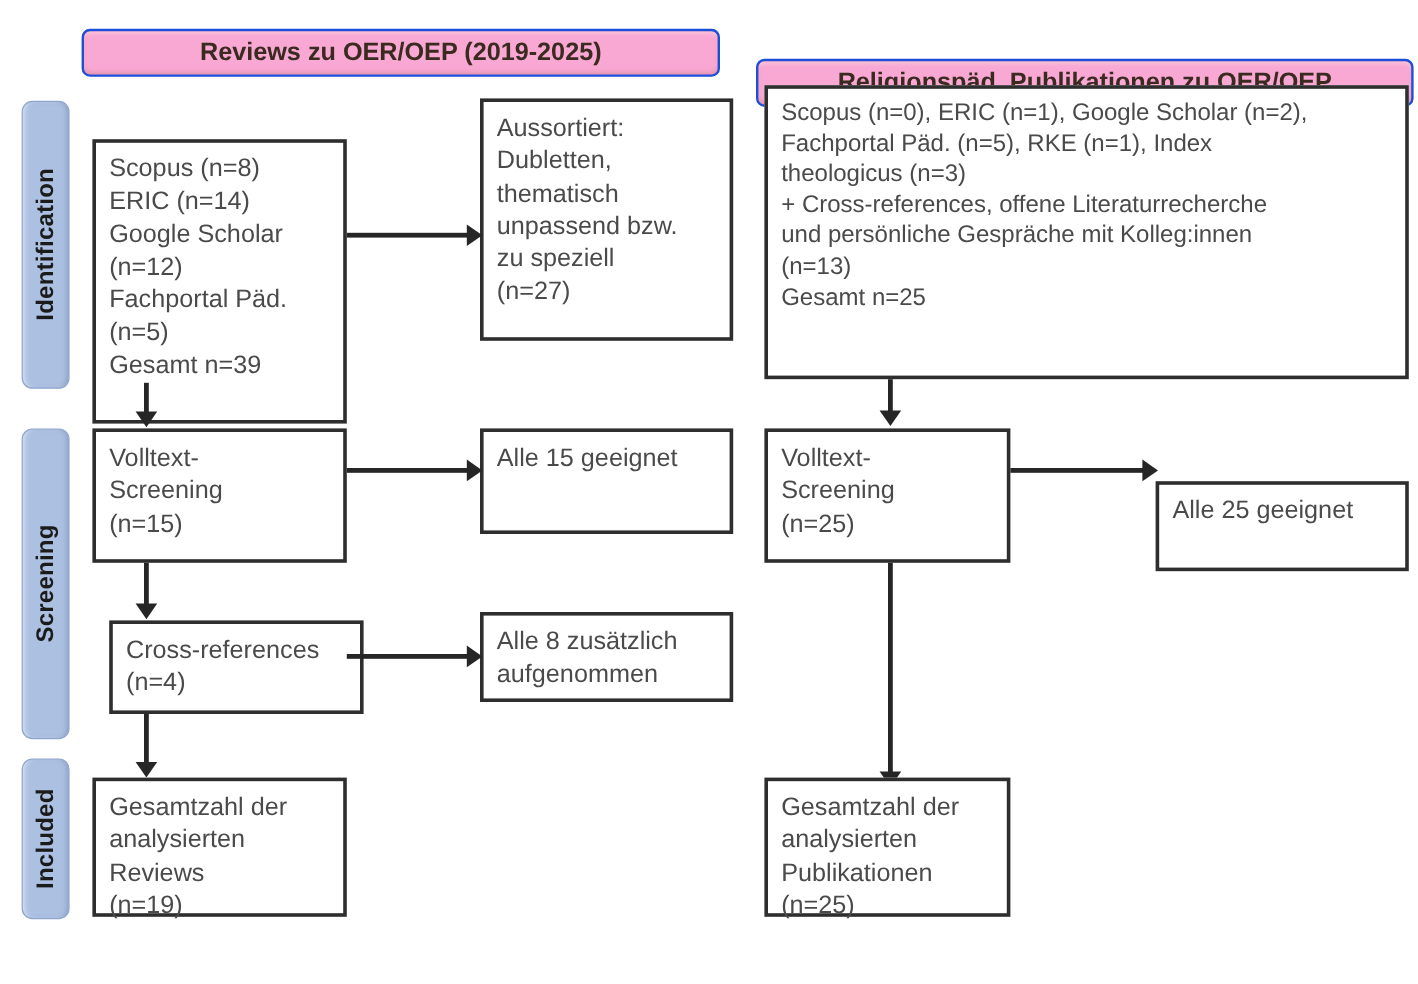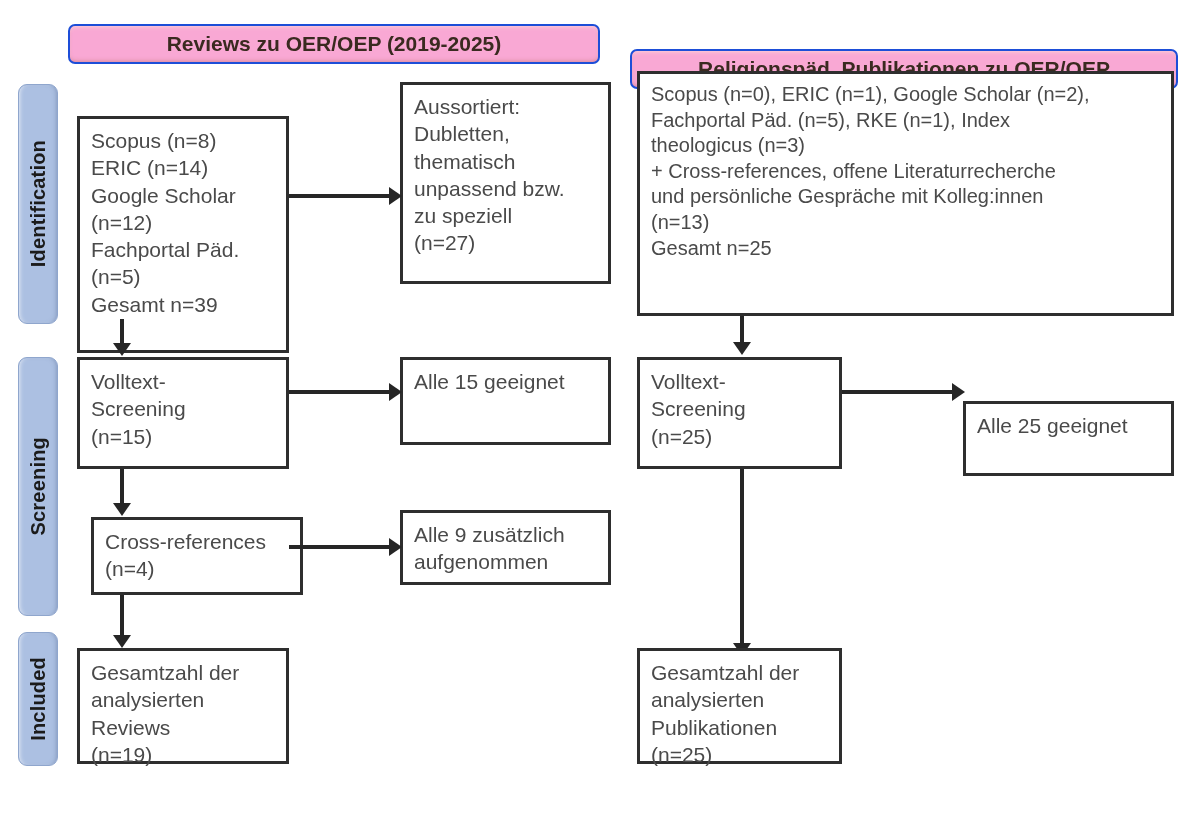--- a/index.html
+++ b/index.html
@@ -196,21 +196,21 @@
 
   <div class="conn-v" style="left:740px; top:469px; width:4px; height:176px;"></div>
   <div class="arrow-down" style="left:733px; top:643px;"></div>
 
   <div class="box" style="left:91px; top:517px; width:212px; height:78px;">
     <p>Cross-references
 (n=4)</p>
   </div>
 
   <div class="box" style="left:400px; top:510px; width:211px; height:75px;">
-    <p>Alle 9 zusätzlich
+    <p>Alle 8 zusätzlich
 aufgenommen</p>
   </div>
 
   <div class="conn-h" style="left:289px; top:545px; width:102px;"></div>
   <div class="arrow-right" style="left:389px; top:538px;"></div>
 
   <div class="conn-v" style="left:120px; top:595px; width:4px; height:42px;"></div>
   <div class="arrow-down" style="left:113px; top:635px;"></div>
 
   <div class="box" style="left:77px; top:648px; width:212px; height:116px;">

